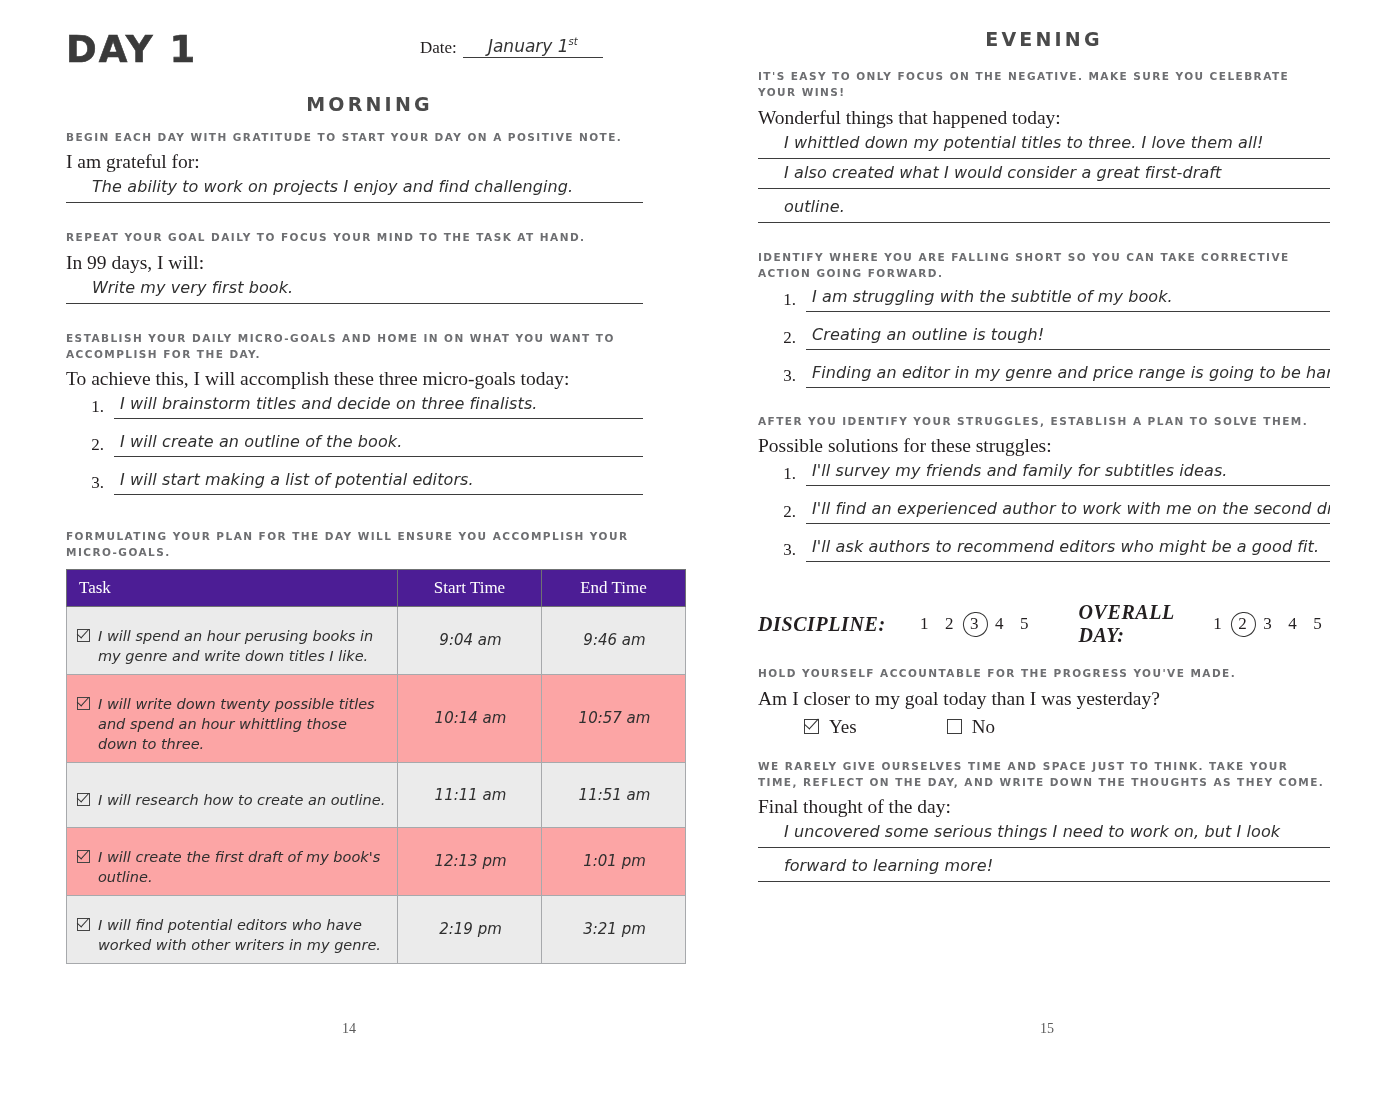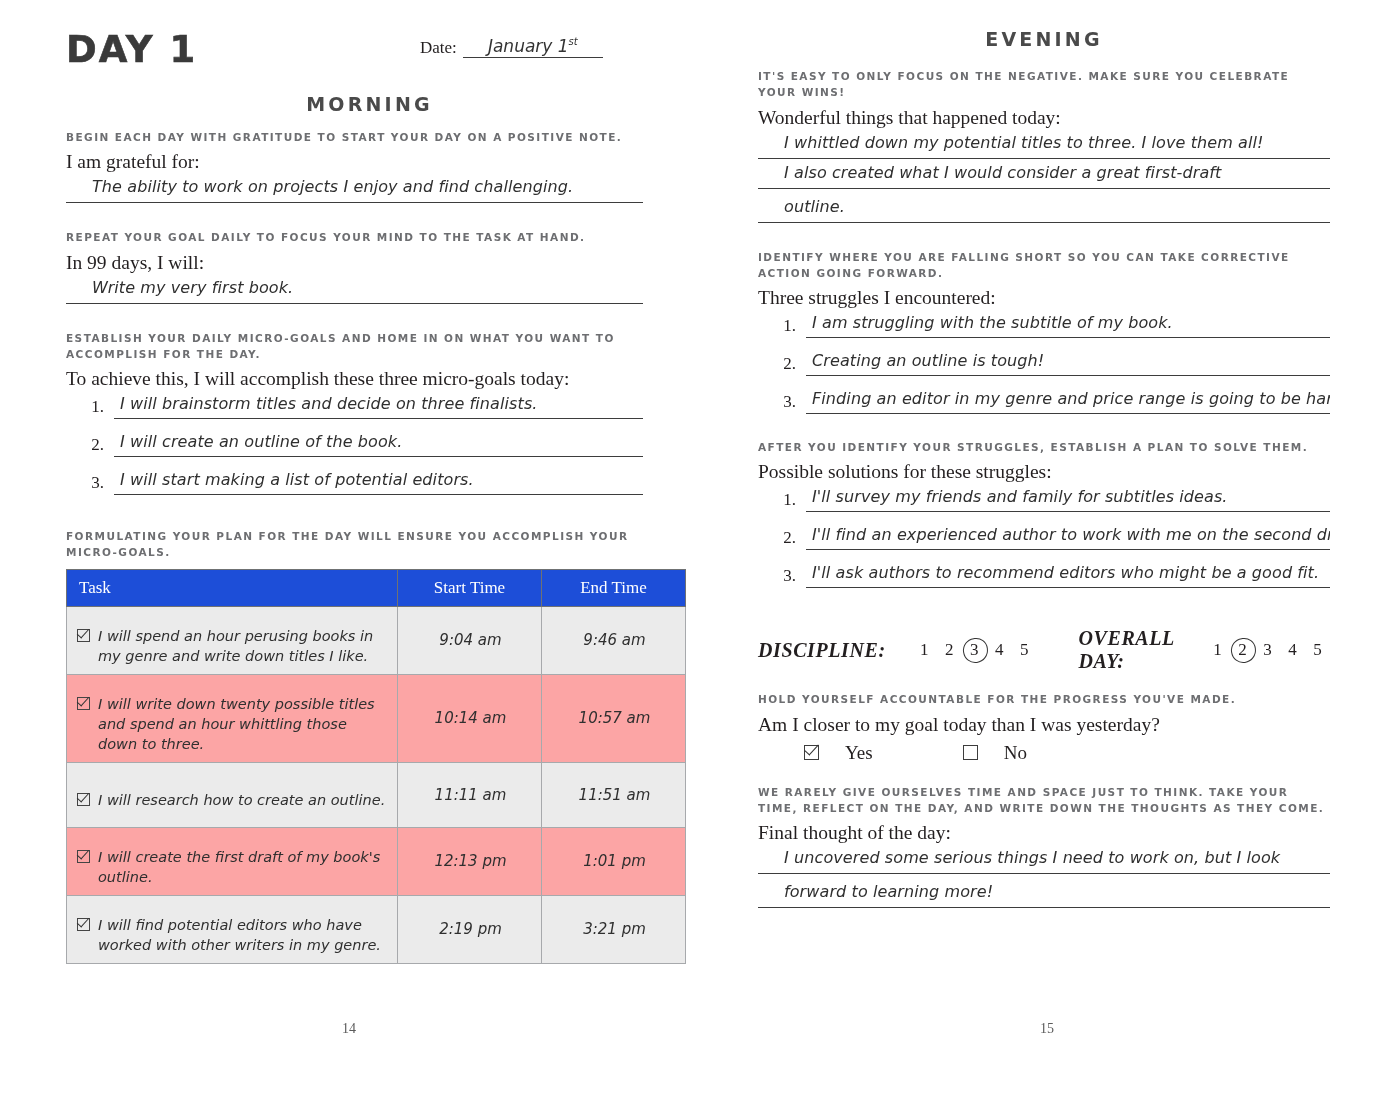--- a/index.html
+++ b/index.html
@@ -144,21 +144,21 @@
   .gap-md { height: 20px; }
 
   
   table.action-plan {
     border-collapse: collapse;
     width: 544px;
     margin-top: 8px;
     table-layout: fixed;
   }
   table.action-plan th {
-    background: #1d4ed8;
+    background: #4c1d95;
     color: #ffffff;
     font-family: "Liberation Serif", serif;
     font-weight: normal;
     font-size: 17px;
     padding: 8px 12px;
     text-align: left;
     border: 1px solid #6f7173;
   }
   table.action-plan th.c { text-align: center; }
   table.action-plan td {
@@ -246,21 +246,21 @@
   
   .yesno {
     display: flex;
     align-items: center;
     margin: 6px 0 0 46px;
     gap: 0;
   }
   .yesno .opt {
     display: flex;
     align-items: center;
-    gap: 26px;
+    gap: 10px;
     font-family: "Liberation Serif", serif;
     font-size: 19px;
   }
   .yesno .opt.no { margin-left: 90px; }
   .bigbox {
     width: 13px; height: 13px;
     border: 1.3px solid #3d3d3d;
     position: relative;
   }
   .bigbox.checked::after {
@@ -406,21 +406,20 @@
 
     <p class="instr">IT'S EASY TO ONLY FOCUS ON THE NEGATIVE. MAKE SURE YOU CELEBRATE YOUR WINS!</p>
     <p class="prompt">Wonderful things that happened today:</p>
     <div class="answer-line hand" style="margin-bottom:4px">I whittled down my potential titles to three. I love them all!</div>
     <div class="answer-line hand" style="margin-bottom:8px">I also created what I would consider a great first-draft</div>
     <div class="answer-line hand">outline.</div>
 
     <div class="gap-sm"></div>
 
     <p class="instr">IDENTIFY WHERE YOU ARE FALLING SHORT SO YOU CAN TAKE CORRECTIVE ACTION GOING FORWARD.</p>
-    <p class="prompt">Three struggles I encountered:</p>
 
     <div class="numbered">
       <span class="num">1.</span>
       <span class="line hand">I am struggling with the subtitle of my book.</span>
     </div>
     <div class="numbered">
       <span class="num">2.</span>
       <span class="line hand">Creating an outline is tough!</span>
     </div>
     <div class="numbered">

